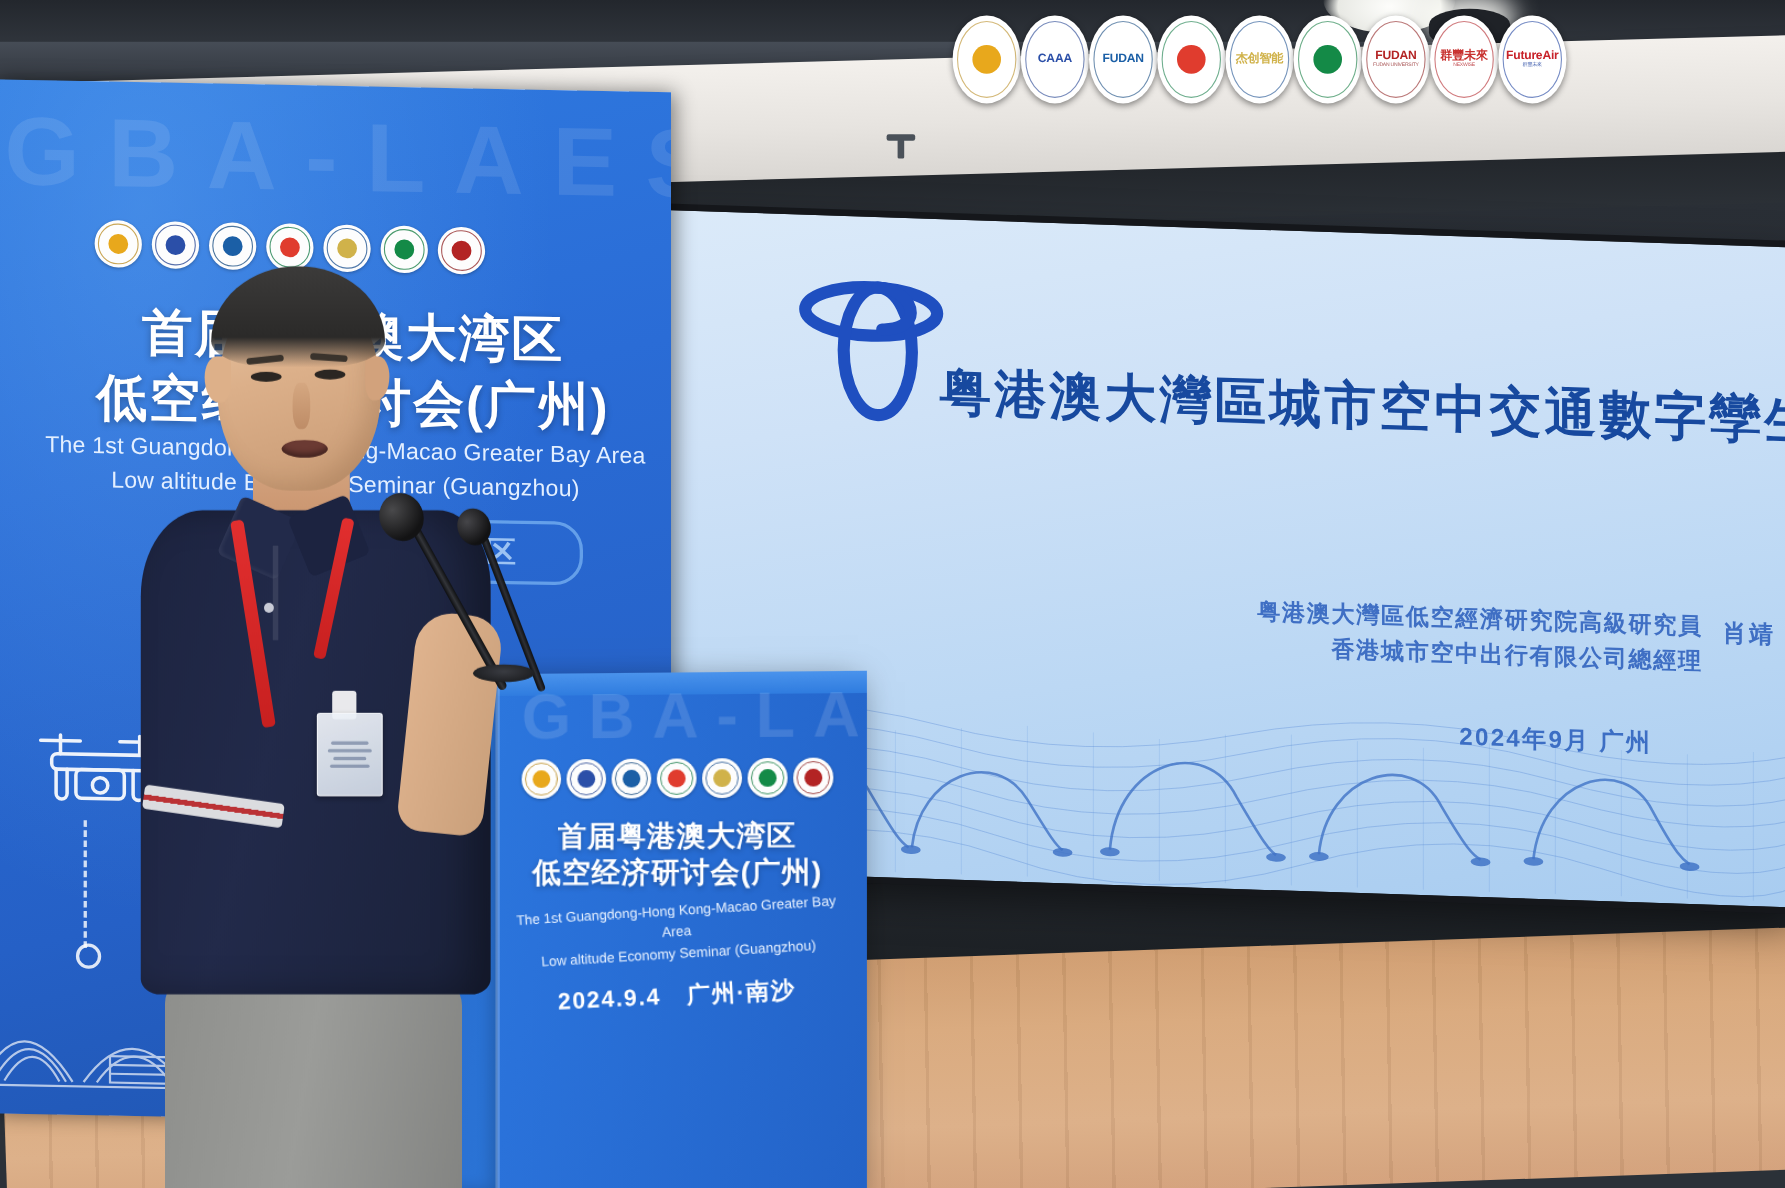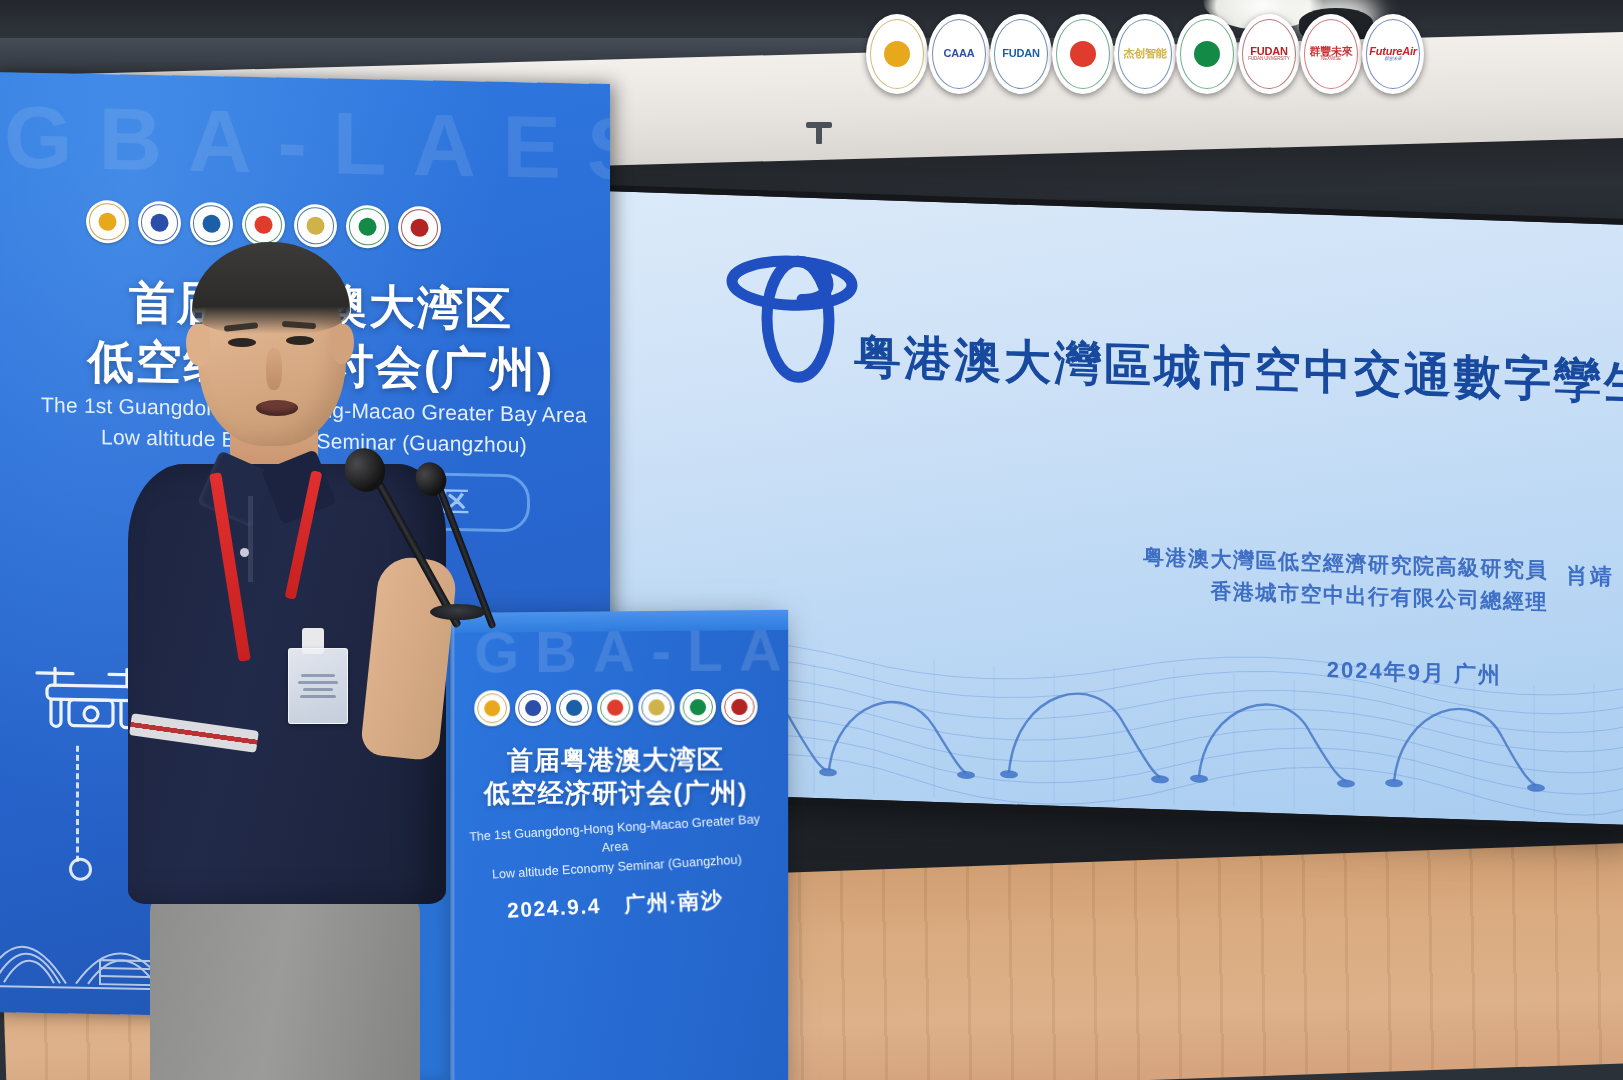--- a/index.html
+++ b/index.html
@@ -669,20 +669,20 @@
       </div>
       <div class="emb-oval">
         <div style="position: absolute; inset: 6%; border-radius: 50%; border: 1.2px solid rgb(179, 37, 42); opacity: 0.6;"></div>
         <div class="emb-label" style="color: rgb(179, 37, 42);">
           <span class="big" style="color: rgb(200, 49, 47);">群豐未來</span>
           <span class="tiny">NEXWISE</span>
         </div>
       </div>
       <div class="emb-oval">
         <div style="position: absolute; inset: 6%; border-radius: 50%; border: 1.2px solid rgb(27, 63, 158); opacity: 0.6;"></div>
-        <div class="emb-label" style="color: rgb(27, 63, 158); font-style: italic;">
+        <div class="emb-label" style="color: rgb(27, 63, 158);">
           <span class="big" style="color: rgb(200, 35, 42);">FutureAir</span>
           <span class="tiny">群豐未來</span>
         </div>
       </div>
     </div>
 
 </div>
 
 </body></html>

